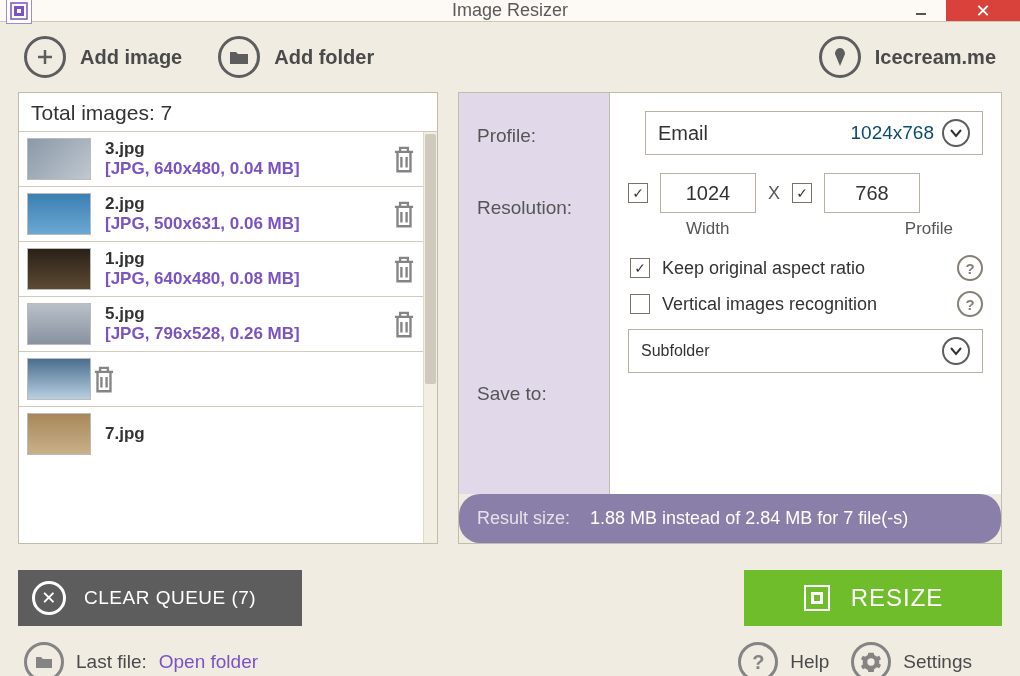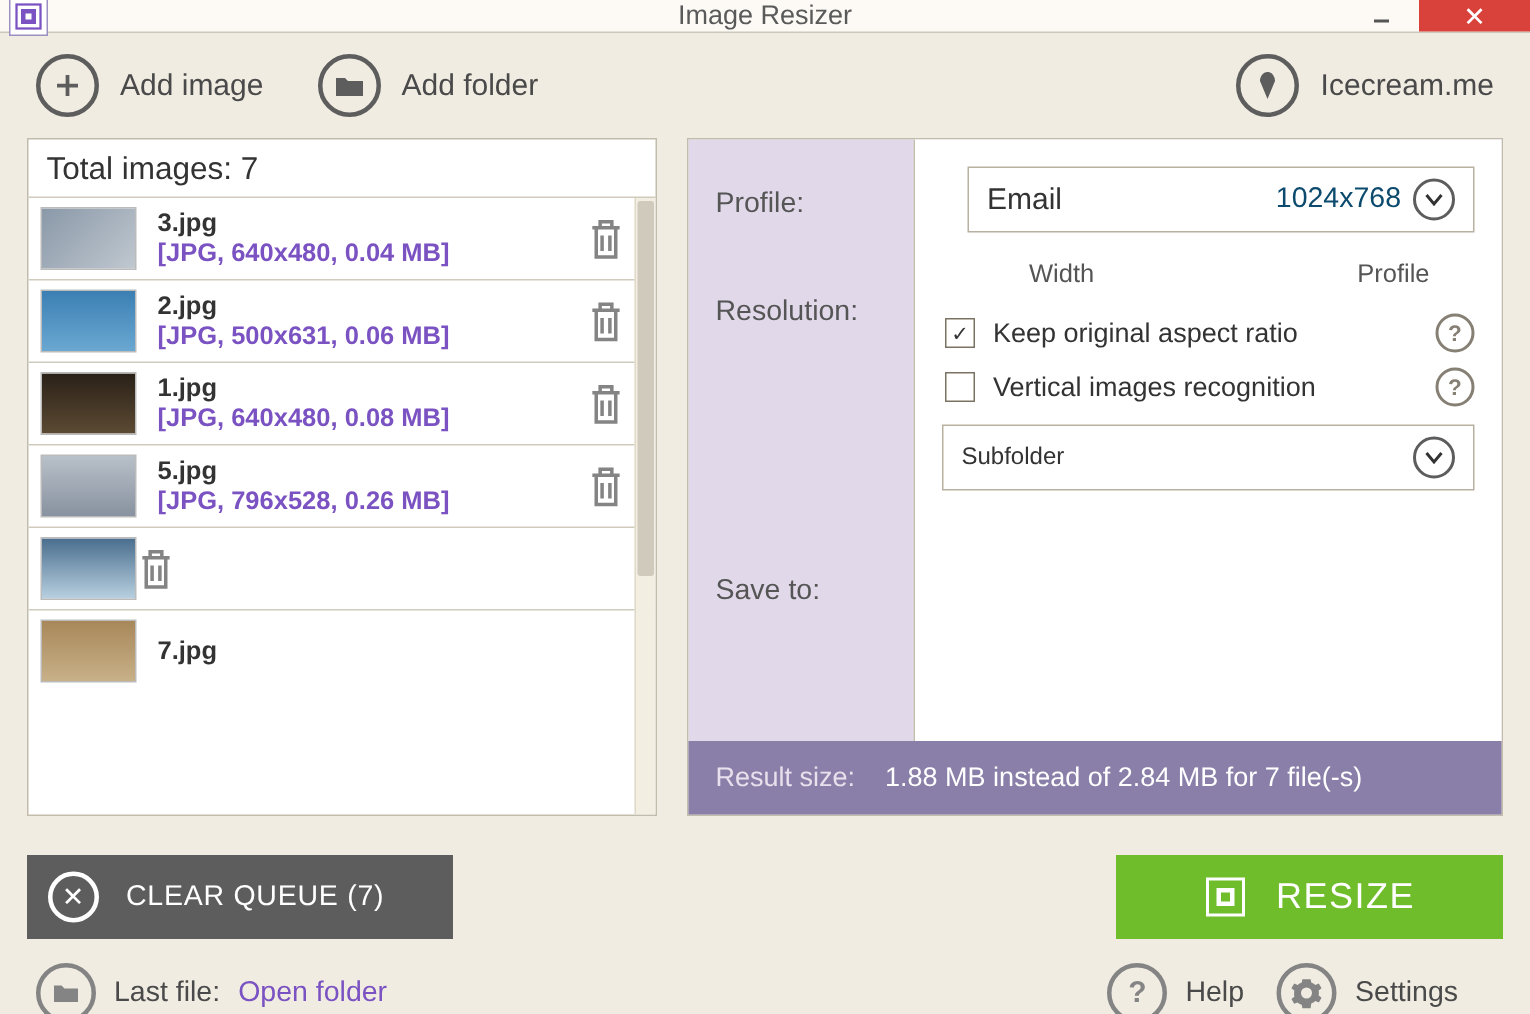--- a/index.html
+++ b/index.html
@@ -11,21 +11,21 @@
 .app-icon svg { width: 18px; height: 18px; }
 .title { position: absolute; left: 50%; transform: translateX(-50%); font-size: 18px; color: #5a5a5a; }
 .win-controls { margin-left: auto; display: flex; height: 100%; }
 .win-btn { width: 50px; height: 100%; display: flex; align-items: center; justify-content: center; font-size: 15px; color: #666; }
 .win-btn.close { background: #d9413b; color: #fff; font-size: 18px; width: 74px; }
 
 
 .toolbar { height: 70px; display: flex; align-items: center; padding: 0 24px; }
 .tbtn { display: flex; align-items: center; gap: 14px; margin-right: 36px; cursor: pointer; }
 .circ { width: 42px; height: 42px; border-radius: 50%; border: 3px solid #5d5d5d; display: flex; align-items: center; justify-content: center; color: #5d5d5d; }
-.tbtn-label { font-size: 20px; color: #4a4a4a; }
+.tbtn-label { font-size: 20px; color: #4a4a4a; font-weight: bold; }
 .tbtn.right { margin-left: auto; margin-right: 0; }
 
 
 .main { display: flex; padding: 0 18px 18px 18px; gap: 20px; height: 470px; }
 
 .queue-panel { width: 420px; background: #fff; border: 1px solid #c2bcac; display: flex; flex-direction: column; }
 .queue-head { padding: 8px 12px 6px 12px; font-size: 21px; color: #333; border-bottom: 1px solid #d0cbbd; }
 .queue-list { flex: 1; overflow: hidden; position: relative; font-weight: bold; }
 .scrollbar { position: absolute; right: 0; top: 0; bottom: 0; width: 14px; background: #f3eee2; border-left: 1px solid #e0dacb; }
 .scroll-thumb { position: absolute; left: 1px; right: 1px; top: 2px; height: 250px; background: #d0cabc; border-radius: 2px; }
@@ -62,21 +62,21 @@
 .res-labels span { font-size: 17px; color: #555; }
 
 .opt-row { display: flex; align-items: center; gap: 12px; margin: 10px 0 10px 2px; }
 .opt-row .otext { font-size: 18px; color: #333; flex: 1; }
 .help-circ { width: 26px; height: 26px; border: 2px solid #868074; border-radius: 50%; display:flex; align-items:center; justify-content:center; font-size:15px; color:#868074; font-weight:bold; }
 
 .saveto-row { display: flex; align-items: center; border: 1px solid #b8b1a2; height: 44px; padding: 0 12px; margin-top: 12px; }
 .saveto-row .val { font-size: 16px; color: #333; }
 .saveto-row .drop-icon { margin-left: auto; }
 
-.result-bar { background: #8a7fa8; color: #fff; padding: 14px 18px; display: flex; align-items: center; font-size: 18px; }
+.result-bar { background: #8a7fa8; color: #fff; padding: 14px 18px; display: flex; align-items: center; font-size: 18px; border-radius: 21px; }
 .result-bar .rl { color: #e8e0ec; margin-right: 20px; }
 
 
 .actions { display: flex; padding: 0 18px; gap: 20px; margin-top: 8px; }
 .clear-btn { width: 284px; height: 56px; background: #5d5d5d; color: #fff; display: flex; align-items: center; padding: 0 14px; gap: 18px; font-size: 19px; letter-spacing: 0.5px; }
 .clear-btn .xc { width: 34px; height: 34px; border: 3px solid #fff; border-radius: 50%; display:flex; align-items:center; justify-content:center; font-size:18px; }
 .resize-btn { margin-left: auto; width: 258px; height: 56px; background: #6fbd2a; color: #fff; display:flex; align-items:center; justify-content:center; gap:20px; font-size: 24px; letter-spacing: 1px; }
 .resize-btn .ri { width: 28px; height: 28px; }
 
 
@@ -225,20 +225,27 @@
       <div class="s-controls">
         <div class="profile-row">
           <span class="val">Email</span>
           <span class="dim">1024x768</span>
           <div class="drop-icon">
               <svg width="14" height="10">
                 <path d="M2 2 L7 8 L12 2" fill="none" stroke="#333" stroke-width="2"></path>
               </svg>
             </div>
         </div>
+        <div class="res-row">
+          <div class="cb checked"></div>
+          <input class="num-input" value="1024" style="">
+          <span class="times">X</span>
+          <div class="cb checked"></div>
+          <input class="num-input" value="768" style="">
+        </div>
         <div class="res-labels">
           <span style="margin-left:58px;">Width</span>
           <span style="margin-left:auto; margin-right:30px;">Profile</span>
         </div>
         <div class="opt-row">
           <div class="cb checked"></div>
           <span class="otext">Keep original aspect ratio</span>
           <div class="help-circ">?</div>
         </div>
         <div class="opt-row">

